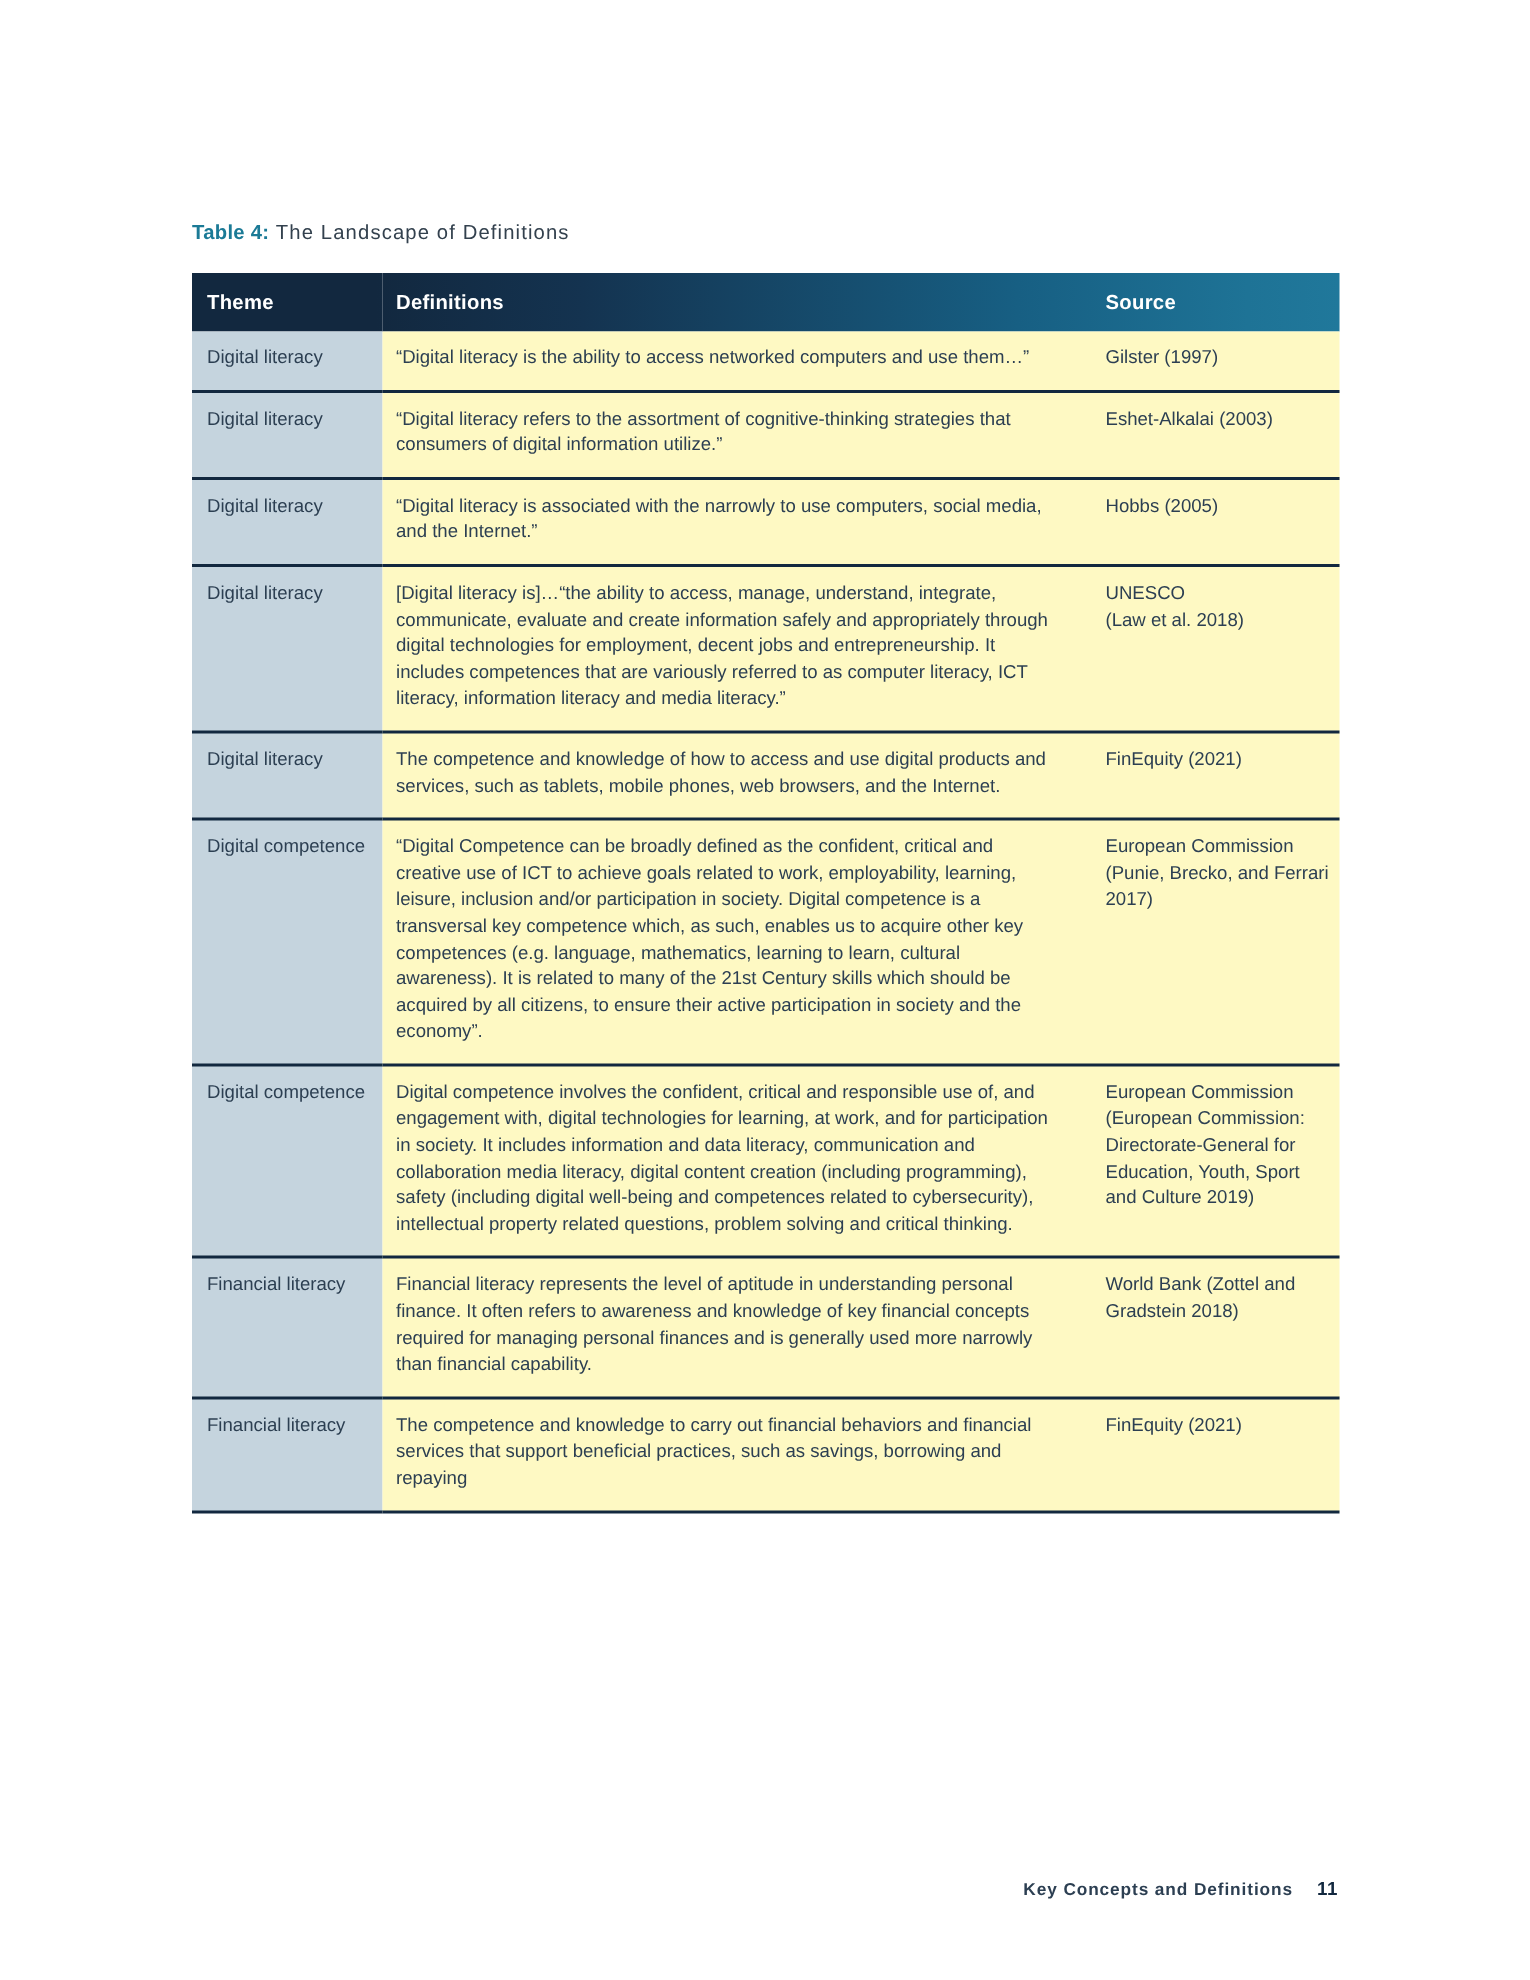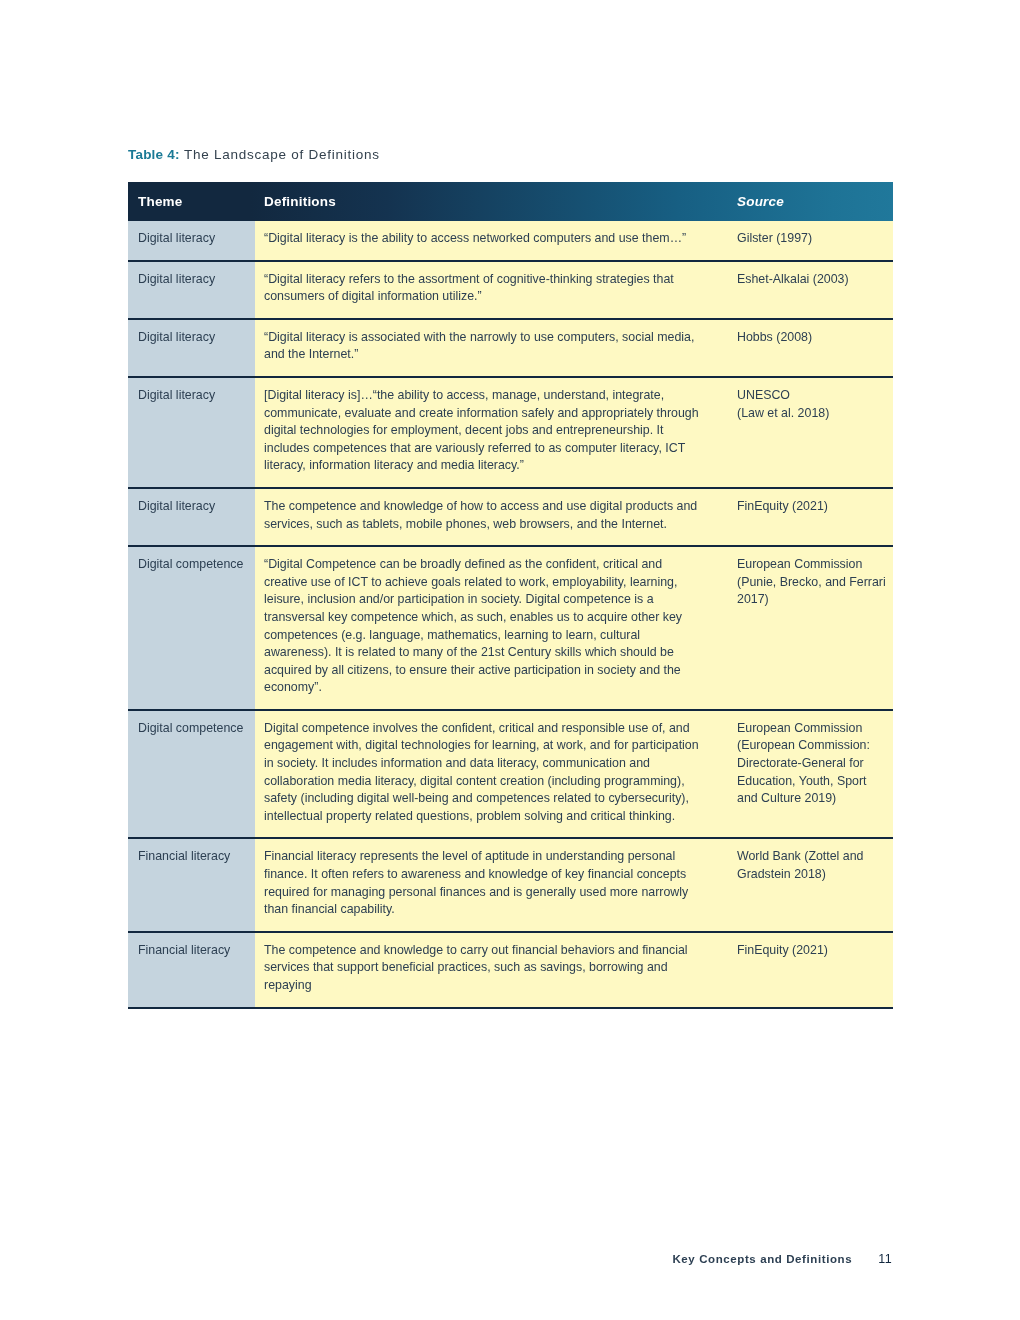--- a/index.html
+++ b/index.html
@@ -69,21 +69,21 @@
     letter-spacing: 0.2px;
     vertical-align: middle;
     height: 18px;
     margin-top: 40px;
   }
   thead tr {
     background-image: linear-gradient(to right, #12283f 0%, #12283f 16%, #143350 34%, #175f83 72%, #1e7396 92%, #20789b 100%);
   }
   thead th.th-theme  { padding-left: 10px; }
   thead th.th-def    { padding-left: 9px; }
-  thead th.th-source { padding-left: 9px; font-style: italic; }
+  thead th.th-source { padding-left: 9px; }
 
   tbody td {
     font-size: 12.4px;
     line-height: 17.6px;
     color: #2c3f52;
     vertical-align: top;
     padding: 9px 8px 12px 8px;
     border-bottom: 2.5px solid #12283f;
     background: #fef9c3;
   }
@@ -106,32 +106,32 @@
     border-bottom: 2.5px solid #12283f;
   }
 
   
   .footer {
     position: absolute;
     right: 128px;
     top: 1252px;
     display: flex;
     align-items: baseline;
-    gap: 26px;
+    gap: 16px;
     white-space: nowrap;
   }
   .footer .f-title {
     font-size: 11.5px;
     font-weight: bold;
     color: #2c3f52;
     letter-spacing: 0.6px;
   }
   .footer .f-page {
     font-size: 12.5px;
-    font-weight: normal;
+    font-weight: bold;
     color: #12283f;
     letter-spacing: 0.4px;
   }
 </style>
 </head>
 <body>
 
 <div class="page">
 
   <div class="caption">
@@ -159,21 +159,21 @@
           <td class="td-source">Gilster (1997)</td>
         </tr>
         <tr>
           <td class="td-theme">Digital literacy</td>
           <td class="td-def">“Digital literacy refers to the assortment of cognitive-thinking strategies that consumers of digital information utilize.”</td>
           <td class="td-source">Eshet-Alkalai (2003)</td>
         </tr>
         <tr>
           <td class="td-theme">Digital literacy</td>
           <td class="td-def">“Digital literacy is associated with the narrowly to use computers, social media, and the Internet.”</td>
-          <td class="td-source">Hobbs (2008)</td>
+          <td class="td-source">Hobbs (2005)</td>
         </tr>
         <tr>
           <td class="td-theme">Digital literacy</td>
           <td class="td-def">[Digital literacy is]…“the ability to access, manage, understand, integrate, communicate, evaluate and create information safely and appropriately through digital technologies for employment, decent jobs and entrepreneurship. It includes competences that are variously referred to as computer literacy, ICT literacy, information literacy and media literacy.”</td>
           <td class="td-source" style="white-space:pre-line">UNESCO
 (Law et al. 2018)</td>
         </tr>
         <tr>
           <td class="td-theme">Digital literacy</td>
           <td class="td-def">The competence and knowledge of how to access and use digital products and services, such as tablets, mobile phones, web browsers, and the Internet.</td>

